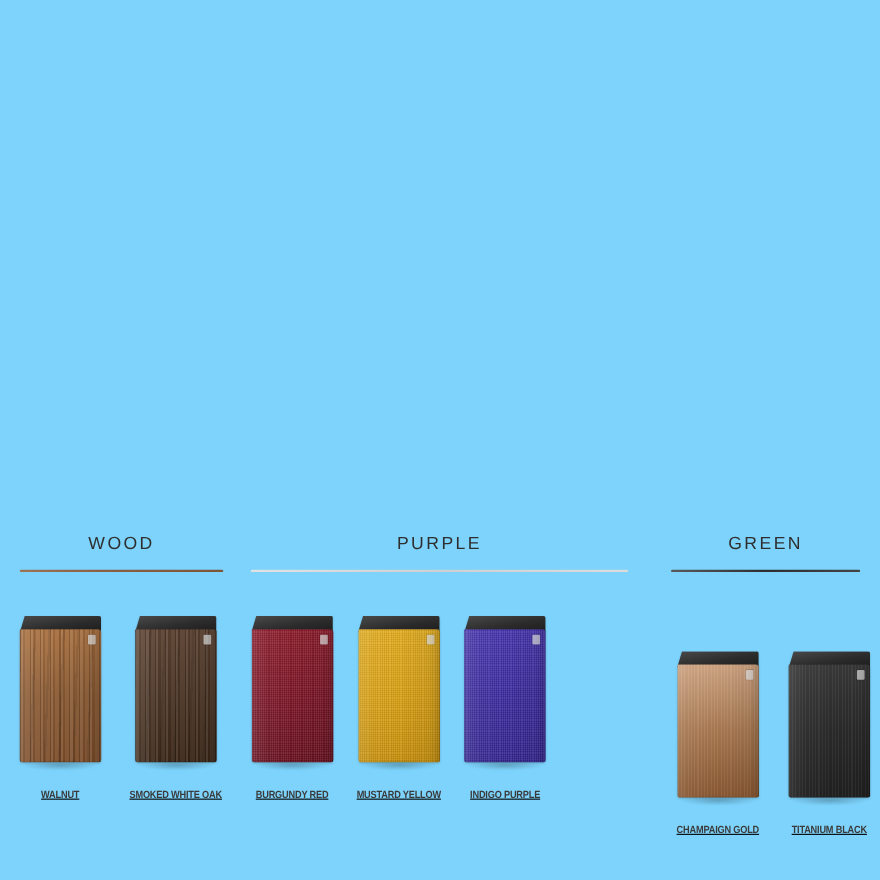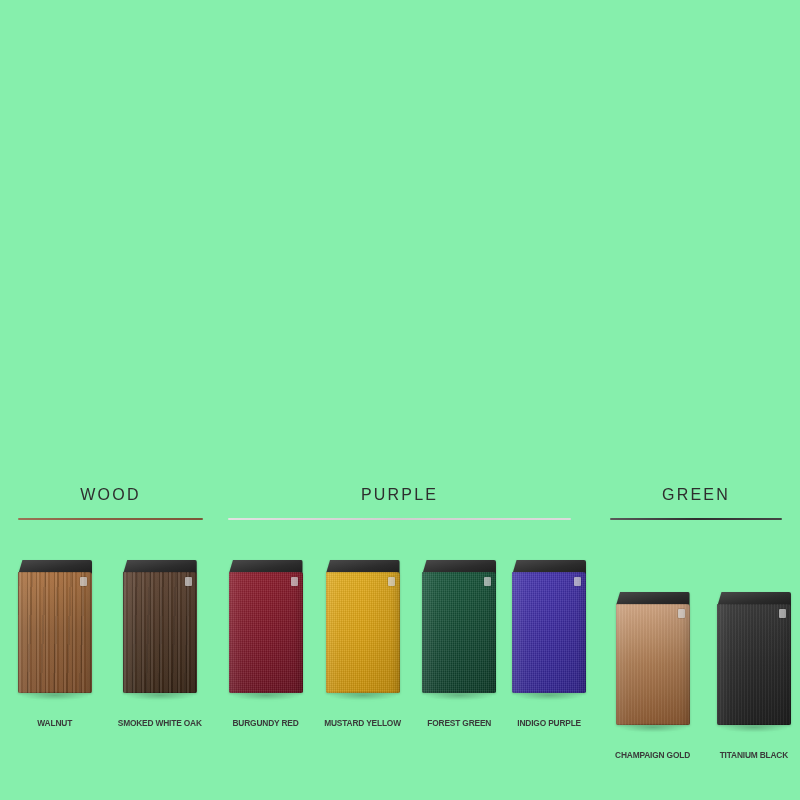--- a/index.html
+++ b/index.html
@@ -41,20 +41,21 @@
   }
   .rule-wood   { background: linear-gradient(to right, #9b7355, #8a6044 40%, #7d5538); }
   .rule-fabric { background: linear-gradient(to right, #e2e2e2, #cfcfcf 50%, #dcdcdc); }
   .rule-metal  { background: linear-gradient(to right, #5a5a5a, #2e2e2e 50%, #444444); }
 
   
   .swatch-row {
     position: absolute;
     display: flex;
     align-items: flex-start;
+    text-decoration: underline;
   }
 
   .swatch {
     position: relative;
     display: flex;
     flex-direction: column;
     align-items: center;
   }
 
   
@@ -169,21 +170,21 @@
     letter-spacing: -0.2px;
     color: #3a3a3a;
     white-space: nowrap;
     text-align: center;
     transform: scaleX(0.88);
   }
 </style>
 </head>
 <body>
 
-<div id="board" style="background: #86efac;">
+<div id="board" style="background: #7dd3fc;">
     <div class="section" style="left: 18px; top: 487px; width: 185px;">
       <div class="section-title">WOOD</div>
       <div class="section-rule rule-wood"></div>
     </div>
     <div class="swatch-row" style="left: 18px; top: 560px; gap: 20px;">
       <div class="swatch">
         <div class="unit">
           <div class="unit-top"></div>
           <div class="unit-face" style="background: linear-gradient(rgb(169, 112, 63) 0%, rgb(138, 90, 51) 50%, rgb(125, 78, 43) 100%);">
             <div class="tex-wood"></div>
@@ -228,31 +229,20 @@
             <div class="tex-fabric"></div>
             <div class="badge"></div>
           </div>
           <div class="unit-shadow"></div>
         </div>
         <div class="swatch-label">MUSTARD YELLOW</div>
       </div>
       <div class="swatch">
         <div class="unit">
           <div class="unit-top"></div>
-          <div class="unit-face" style="background: linear-gradient(rgb(24, 86, 59) 0%, rgb(19, 74, 51) 50%, rgb(14, 61, 42) 100%);">
-            <div class="tex-fabric"></div>
-            <div class="badge"></div>
-          </div>
-          <div class="unit-shadow"></div>
-        </div>
-        <div class="swatch-label">FOREST GREEN</div>
-      </div>
-      <div class="swatch">
-        <div class="unit">
-          <div class="unit-top"></div>
           <div class="unit-face" style="background: linear-gradient(rgb(69, 51, 173) 0%, rgb(59, 42, 158) 50%, rgb(50, 36, 144) 100%);">
             <div class="tex-fabric"></div>
             <div class="badge"></div>
           </div>
           <div class="unit-shadow"></div>
         </div>
         <div class="swatch-label">INDIGO PURPLE</div>
       </div>
     </div>
     <div class="section" style="left: 610px; top: 487px; width: 172px;">

